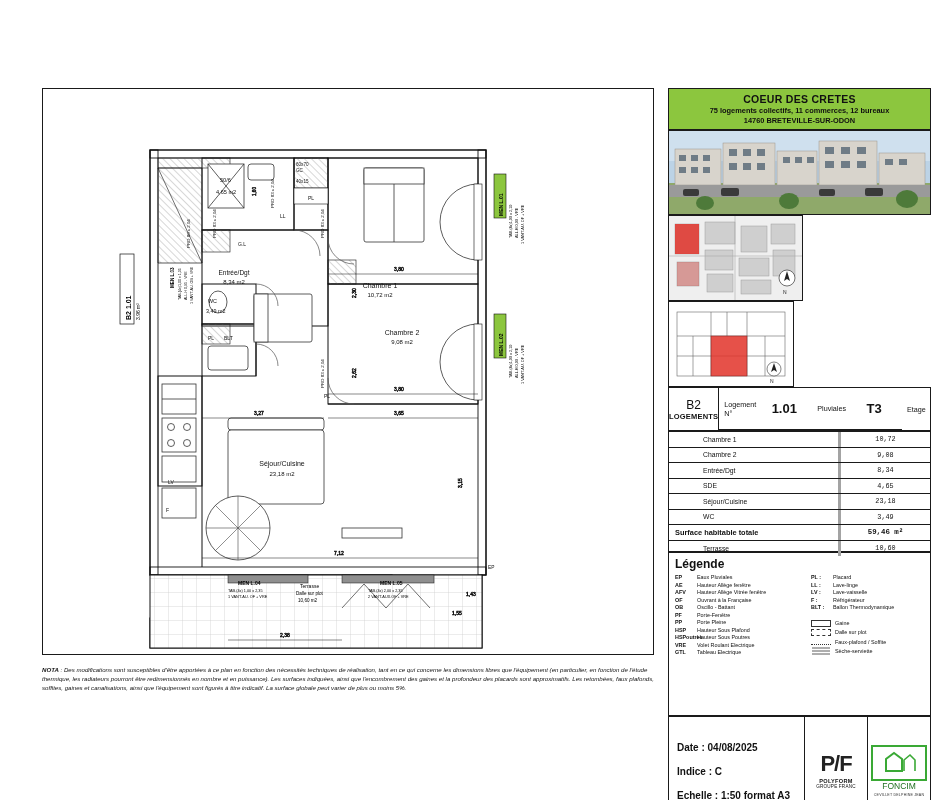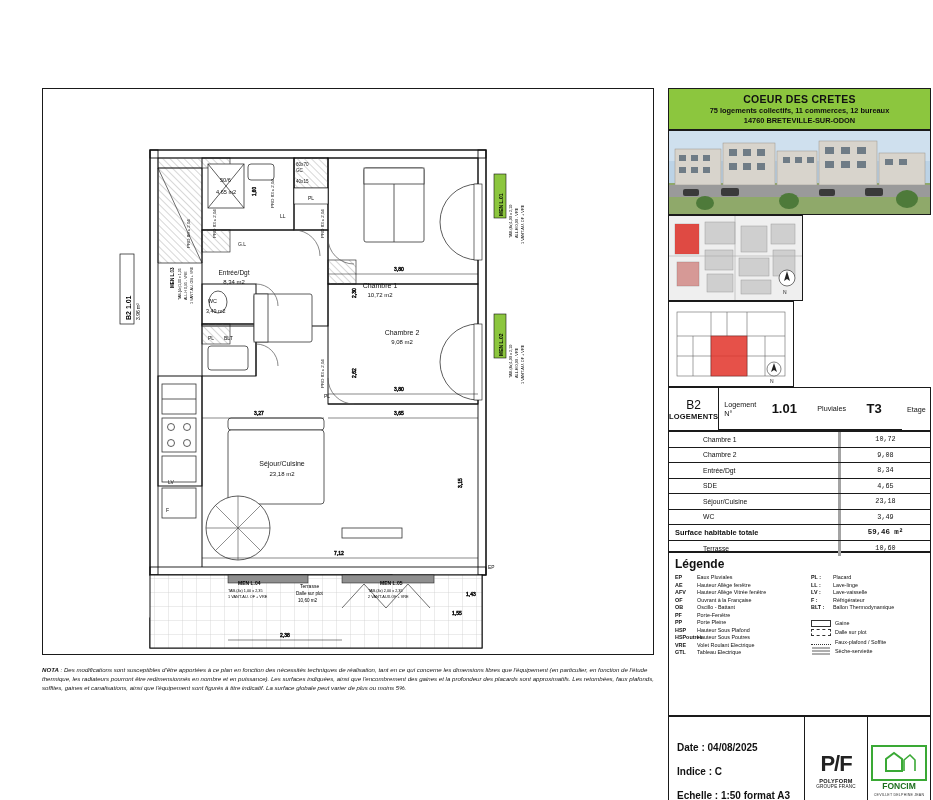--- a/index.html
+++ b/index.html
@@ -78,21 +78,21 @@
   #footer{left:0;top:545px;width:263px;height:110px;border:1px solid #1a1a1a;box-sizing:border-box;display:flex;}
   #footer .fl{width:136px;border-right:1px solid #1a1a1a;box-sizing:border-box;display:flex;flex-direction:column;justify-content:center;gap:13px;padding-left:8px;}
   #footer .fl div{font-size:10px;font-weight:bold;}
   #footer .fr{flex:1;display:flex;}
   #footer .fr .logo{flex:1;display:flex;flex-direction:column;align-items:center;justify-content:center;}
   #footer .fr .logo.sep{border-right:1px solid #1a1a1a;box-sizing:border-box;}
   .logo .pf{font-size:22px;font-weight:bold;letter-spacing:-1px;color:#222;line-height:1;}
   .logo .pfn{font-size:5.6px;font-weight:bold;letter-spacing:.3px;margin-top:3px;}
   .logo .pfn2{font-size:4.6px;letter-spacing:.2px;}
   .fonc{width:56px;height:36px;border:2px solid #3aa935;box-sizing:border-box;display:flex;align-items:center;justify-content:center;}
-  .fonc-n{font-size:8.5px;font-weight:bold;color:#1f6f1f;}
+  .fonc-n{font-size:8.5px;font-weight:normal;color:#1f6f1f;}
   .fonc-sub{font-size:3.6px;margin-top:2px;letter-spacing:.2px;color:#333;}
 
   
   #nota{left:22px;top:665px;width:612px;font-size:6.1px;line-height:1.5;font-style:italic;color:#111;}
   #nota b{font-style:italic;}
 
   
   text{font-family:"Liberation Sans",sans-serif;}
 </style>
 </head>

